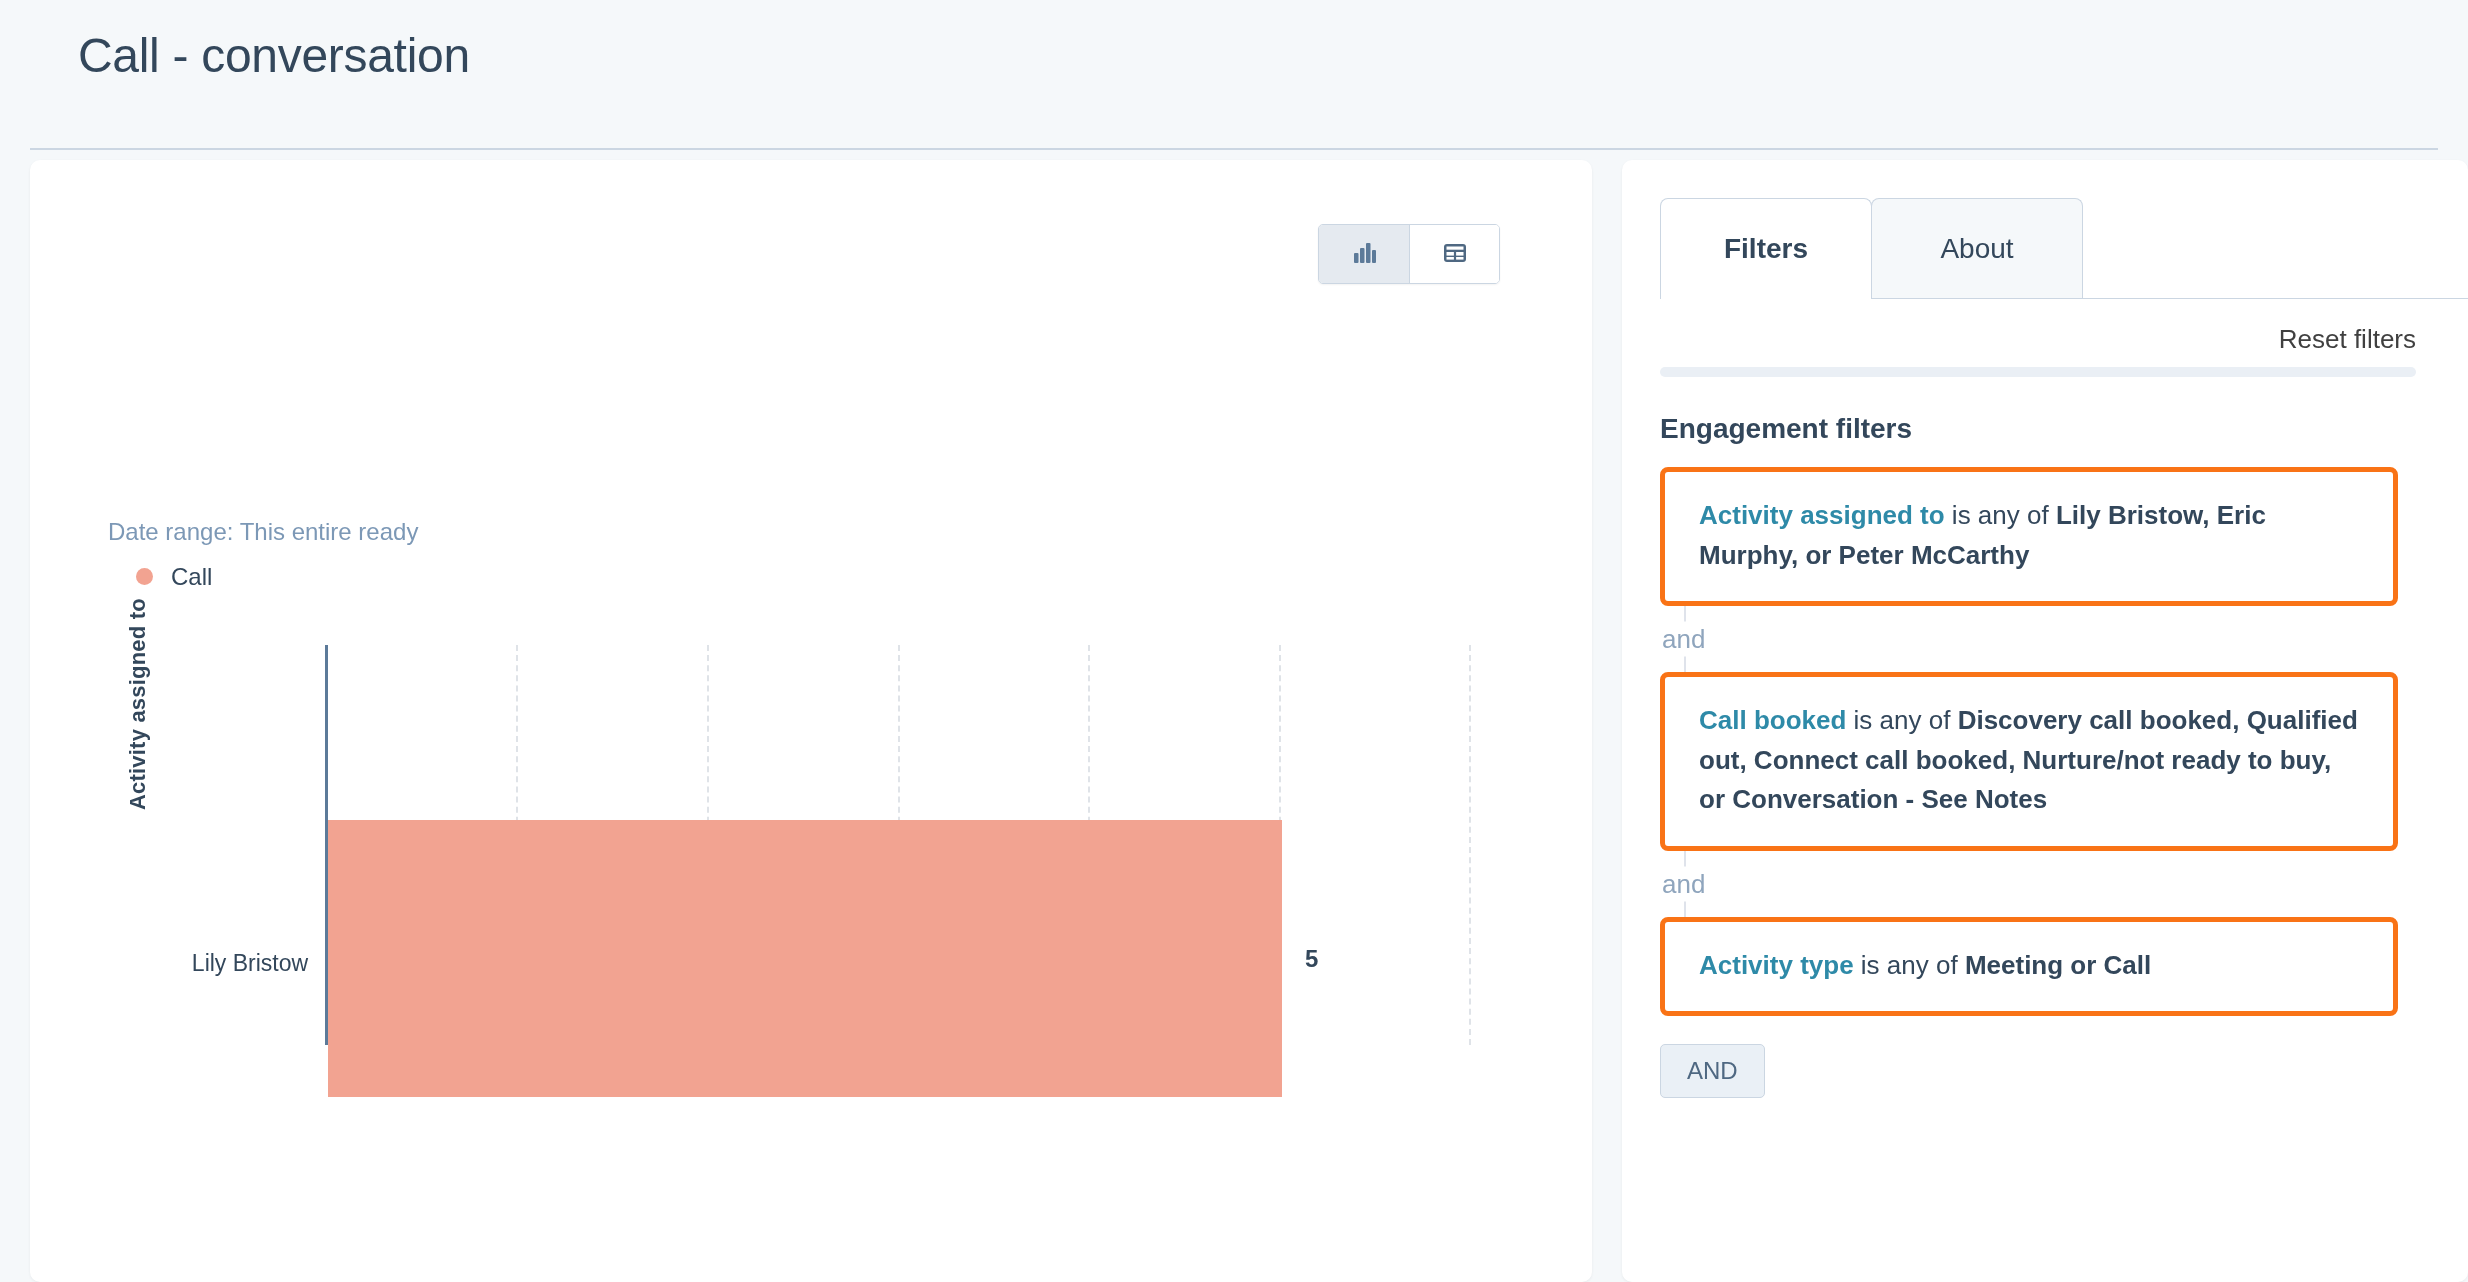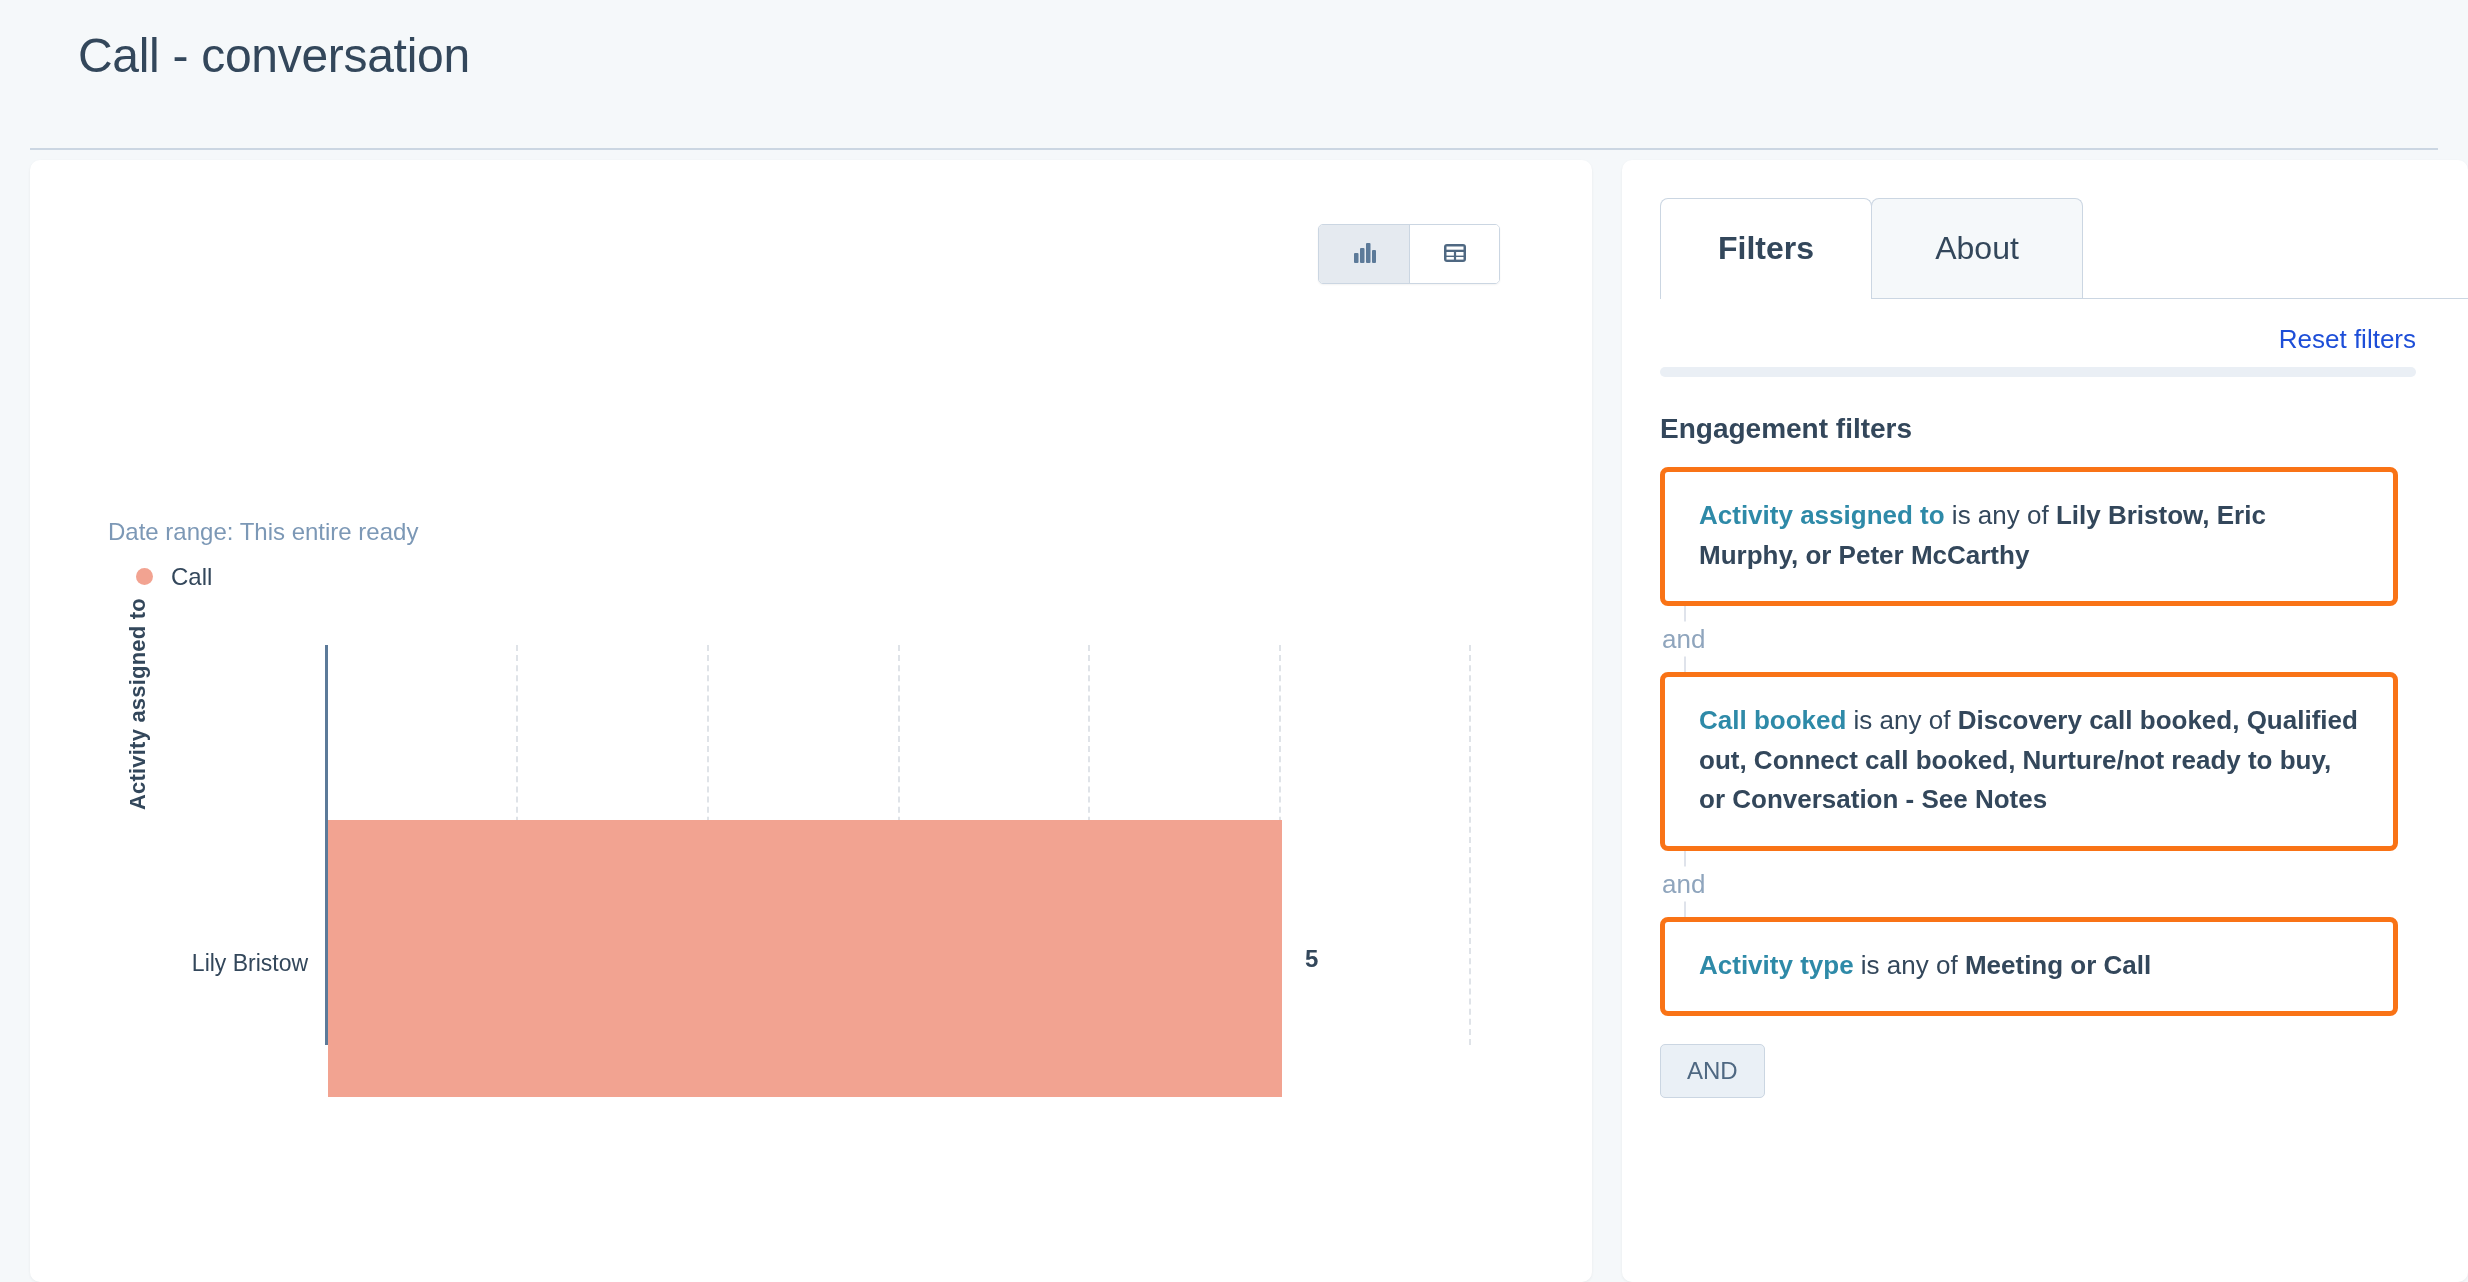--- a/index.html
+++ b/index.html
@@ -162,21 +162,21 @@
     position: relative;
     margin-right: 0;
   }
   .tab {
     height: 100px;
     min-width: 212px;
     padding: 0 34px;
     display: flex;
     align-items: center;
     justify-content: center;
-    font-size: 32px;
+    font-size: 28px;
     color: #33475b;
     background: #f5f8fa;
     border: 1px solid #cbd6e2;
     border-bottom: none;
     border-radius: 8px 8px 0 0;
     cursor: pointer;
     position: relative;
   }
   .tab.active {
     background: #ffffff;
@@ -199,21 +199,21 @@
     background: #ffffff;
   }
 
   .reset-row {
     margin-top: 26px;
     padding-right: 52px;
     text-align: right;
   }
   .reset-link {
     font-size: 26px;
-    color: #1d4ed8;
+    color: #404040;
     cursor: pointer;
   }
   .panel-scrollbar {
     margin-top: 12px;
     margin-right: 52px;
     height: 10px;
     border-radius: 5px;
     background: #eaeff5;
   }
   .section-title {

